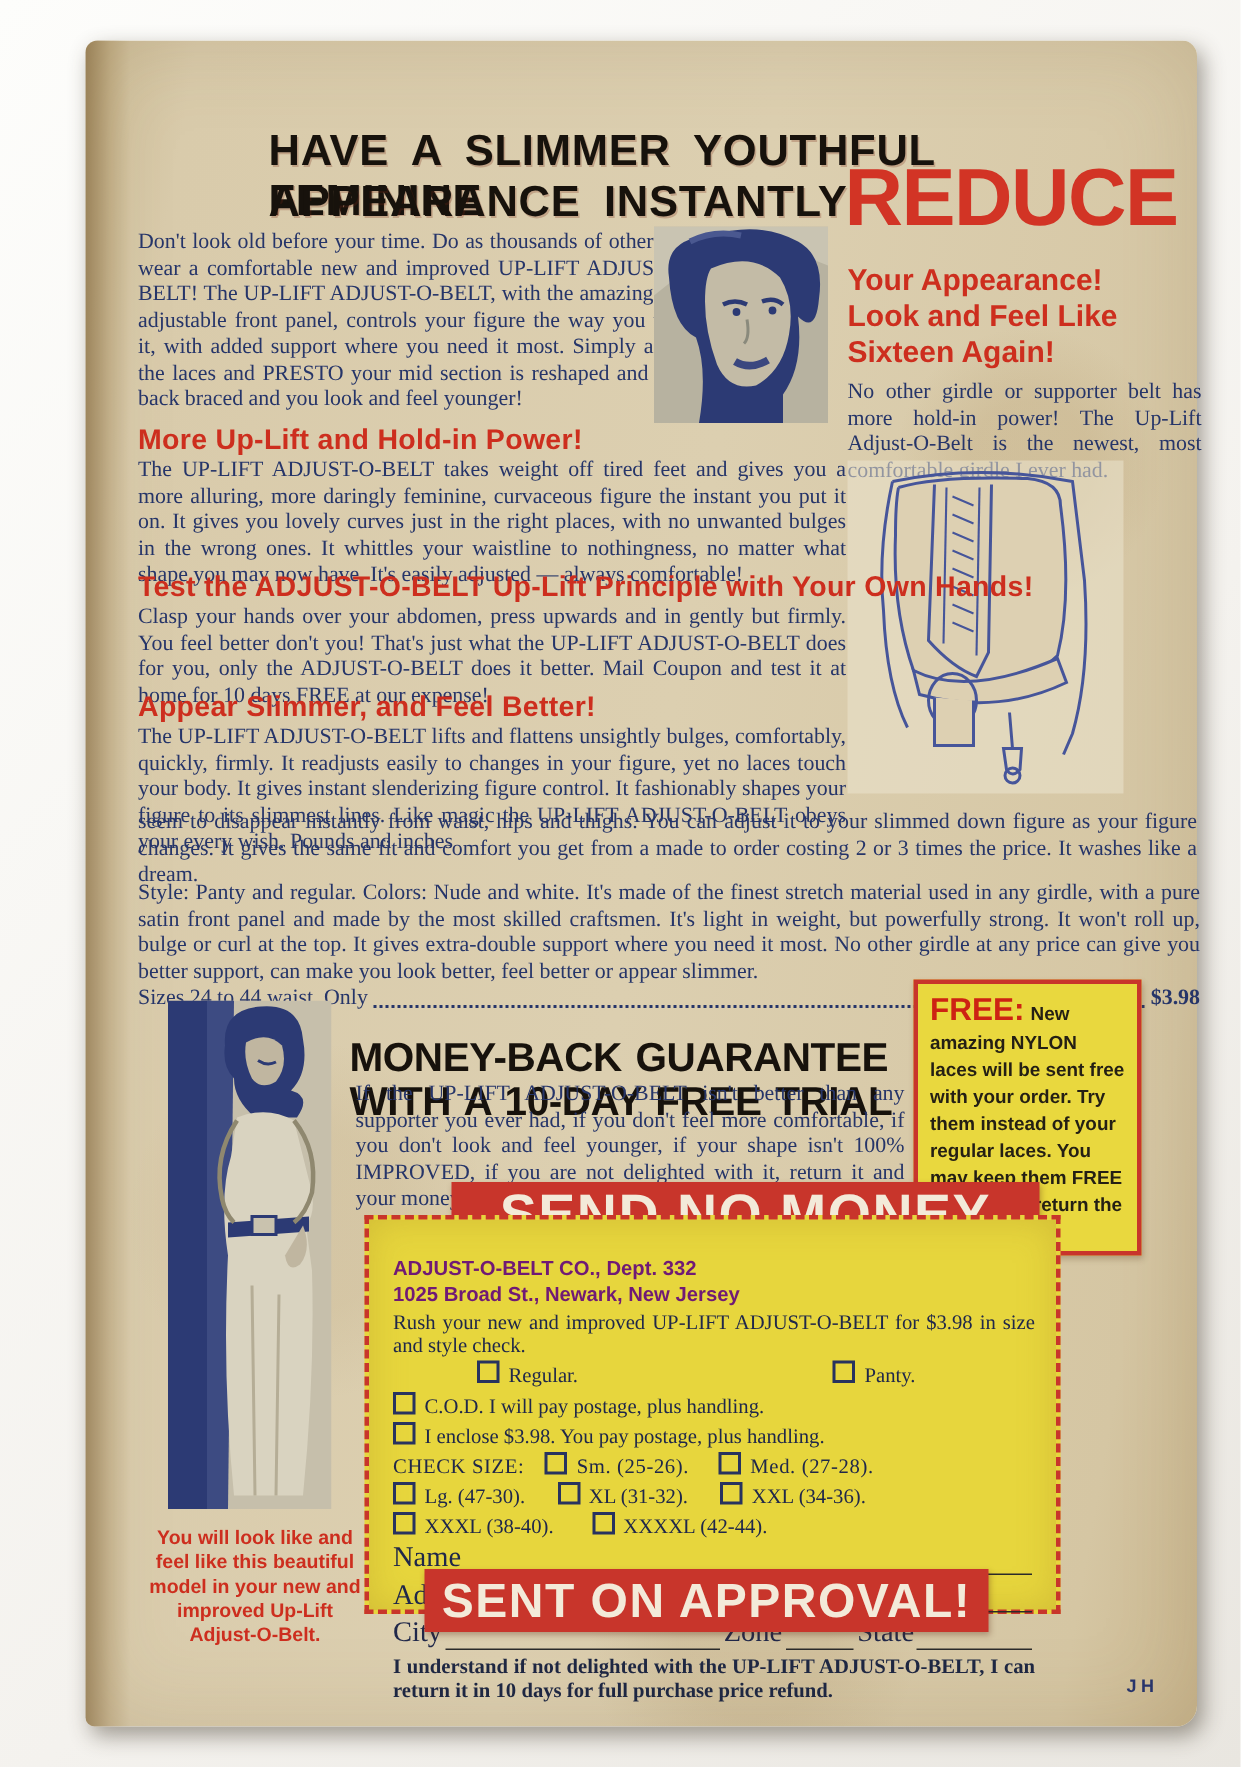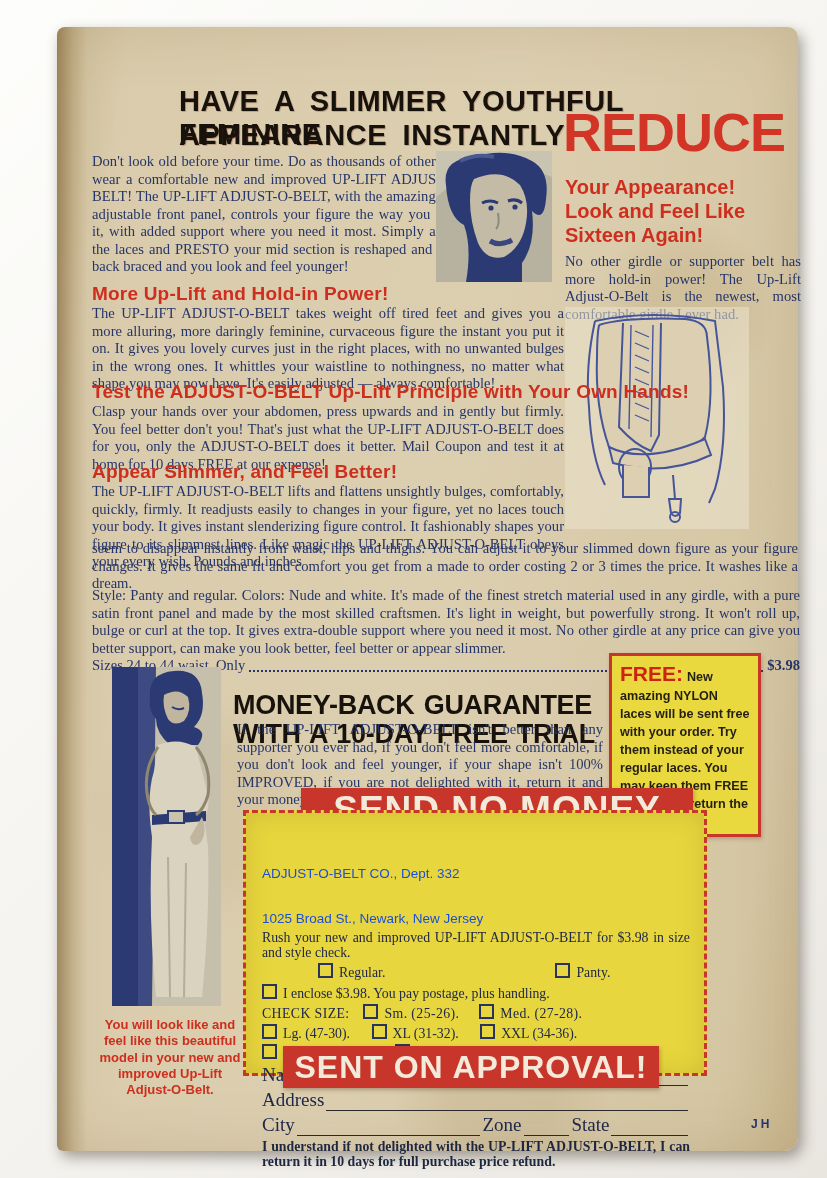--- a/index.html
+++ b/index.html
@@ -65,21 +65,21 @@
     background:#c8352b;color:#f3ead9;font-family:"Liberation Sans",sans-serif;
     font-weight:bold;display:flex;align-items:center;justify-content:center;
     box-shadow:1px 2px 4px rgba(90,40,20,.35);
   }
   .coupon{
     background:#e7d63d;border:3px dashed #c8352b;
     box-shadow:inset 0 0 24px rgba(170,140,40,.35);
     padding:24px 14px 6px 16px;box-sizing:border-box;
     color:#20284a;font-size:13.8px;line-height:1.1;
   }
-  .co-company{font-family:"Liberation Sans",sans-serif;font-weight:normal;font-size:13.5px;color:#1d4ed8;line-height:17px;margin-top:28px;}
+  .co-company{font-family:"Liberation Sans",sans-serif;font-weight:bold;font-size:13.5px;color:#701a75;line-height:17px;}
   .co-line{margin-top:3px;}
   .cb{
     display:inline-block;width:11px;height:11px;border:2px solid #28335f;
     vertical-align:-1px;margin-right:6px;background:transparent;
   }
   .opt{white-space:nowrap;}
   .fill{flex:1;border-bottom:1.6px solid #2a2a2a;margin:0 2px;}
   .fline{display:flex;align-items:flex-end;height:21px;margin-top:4px;font-size:19px;}
   .leader{flex:1;border-bottom:2px dotted #263569;margin:0 4px 3px 4px;}
   .caption-red{
@@ -191,20 +191,21 @@
   <div class="abs banner" style="left:244px;top:761px;width:392px;height:43px;font-size:37px;letter-spacing:1px;">SEND NO MONEY</div>
 
   <div class="abs coupon" style="left:186px;top:783px;width:464px;height:266px;">
     <div class="co-company">ADJUST-O-BELT CO., Dept. 332</div>
     <div class="co-company">1025 Broad St., Newark, New Jersey</div>
     <div class="co-line" style="text-align:justify;">Rush your new and improved UP-LIFT ADJUST-O-BELT for $3.98 in size and style check.</div>
     <div class="co-line" style="display:flex;">
       <span class="opt" style="margin-left:56px;"><span class="cb"></span><span>Regular.</span></span>
       <span class="opt" style="margin-left:170px;"><span class="cb"></span><span>Panty.</span></span>
     </div>
+    <div class="co-line"><span class="cb"></span><span>C.O.D.  I will pay postage, plus handling.</span></div>
     <div class="co-line"><span class="cb"></span><span>I enclose $3.98.  You pay postage, plus handling.</span></div>
     <div class="co-line" style="letter-spacing:.4px;">
       <span>CHECK SIZE:</span>
       <span class="opt" style="margin-left:10px;"><span class="cb"></span><span>Sm. (25-26).</span></span>
       <span class="opt" style="margin-left:16px;"><span class="cb"></span><span>Med. (27-28).</span></span>
     </div>
     <div class="co-line">
       <span class="opt"><span class="cb"></span><span>Lg. (47-30).</span></span>
       <span class="opt" style="margin-left:18px;"><span class="cb"></span><span>XL (31-32).</span></span>
       <span class="opt" style="margin-left:18px;"><span class="cb"></span><span>XXL (34-36).</span></span>

